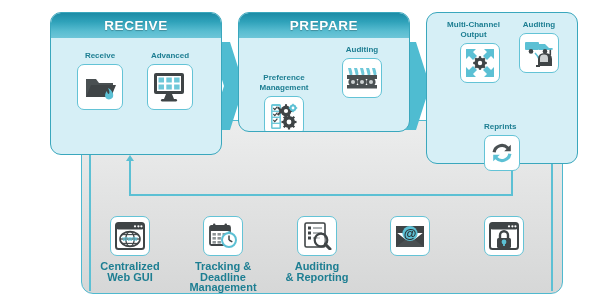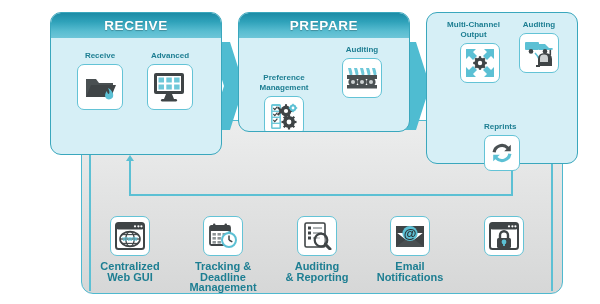--- a/index.html
+++ b/index.html
@@ -323,22 +323,20 @@
   <div class="feat" style="left:358px;top:216px;">
     <div class="iconbox sq38">
       <svg width="30" height="26" viewBox="0 0 30 26">
         <path d="M1 3 L29 3 L29 10 L1 10 Z" fill="#3f4446"></path>
         <path d="M1 9 L15 20 L29 9 L29 24 L1 24 Z" fill="#3f4446"></path>
         <path d="M1 24 L15 13 L29 24 Z" fill="#4a5052"></path>
         <circle cx="15" cy="10.5" r="7.6" fill="#5cc0d4"></circle>
         <text x="15" y="15" font-size="13" font-weight="bold" fill="#2a2f31" text-anchor="middle" font-family="'Liberation Sans',sans-serif">@</text>
       </svg>
     </div>
-    <div class="feat-label">Email
-Notifications</div>
   </div>
 
   <div class="feat" style="left:452px;top:216px;">
     <div class="iconbox sq38">
       <svg width="30" height="28" viewBox="0 0 30 28">
         <rect x="1" y="1" width="28" height="26" rx="2.5" fill="#ffffff" stroke="#3f4446" stroke-width="2"></rect>
         <rect x="1" y="1" width="28" height="6.5" rx="2.5" fill="#3f4446"></rect>
         <circle cx="20" cy="4.3" r="1.1" fill="#ffffff"></circle>
           <circle cx="23.4" cy="4.3" r="1.1" fill="#ffffff"></circle>
           <circle cx="26.4" cy="4.3" r="1.1" fill="#ffffff"></circle>

